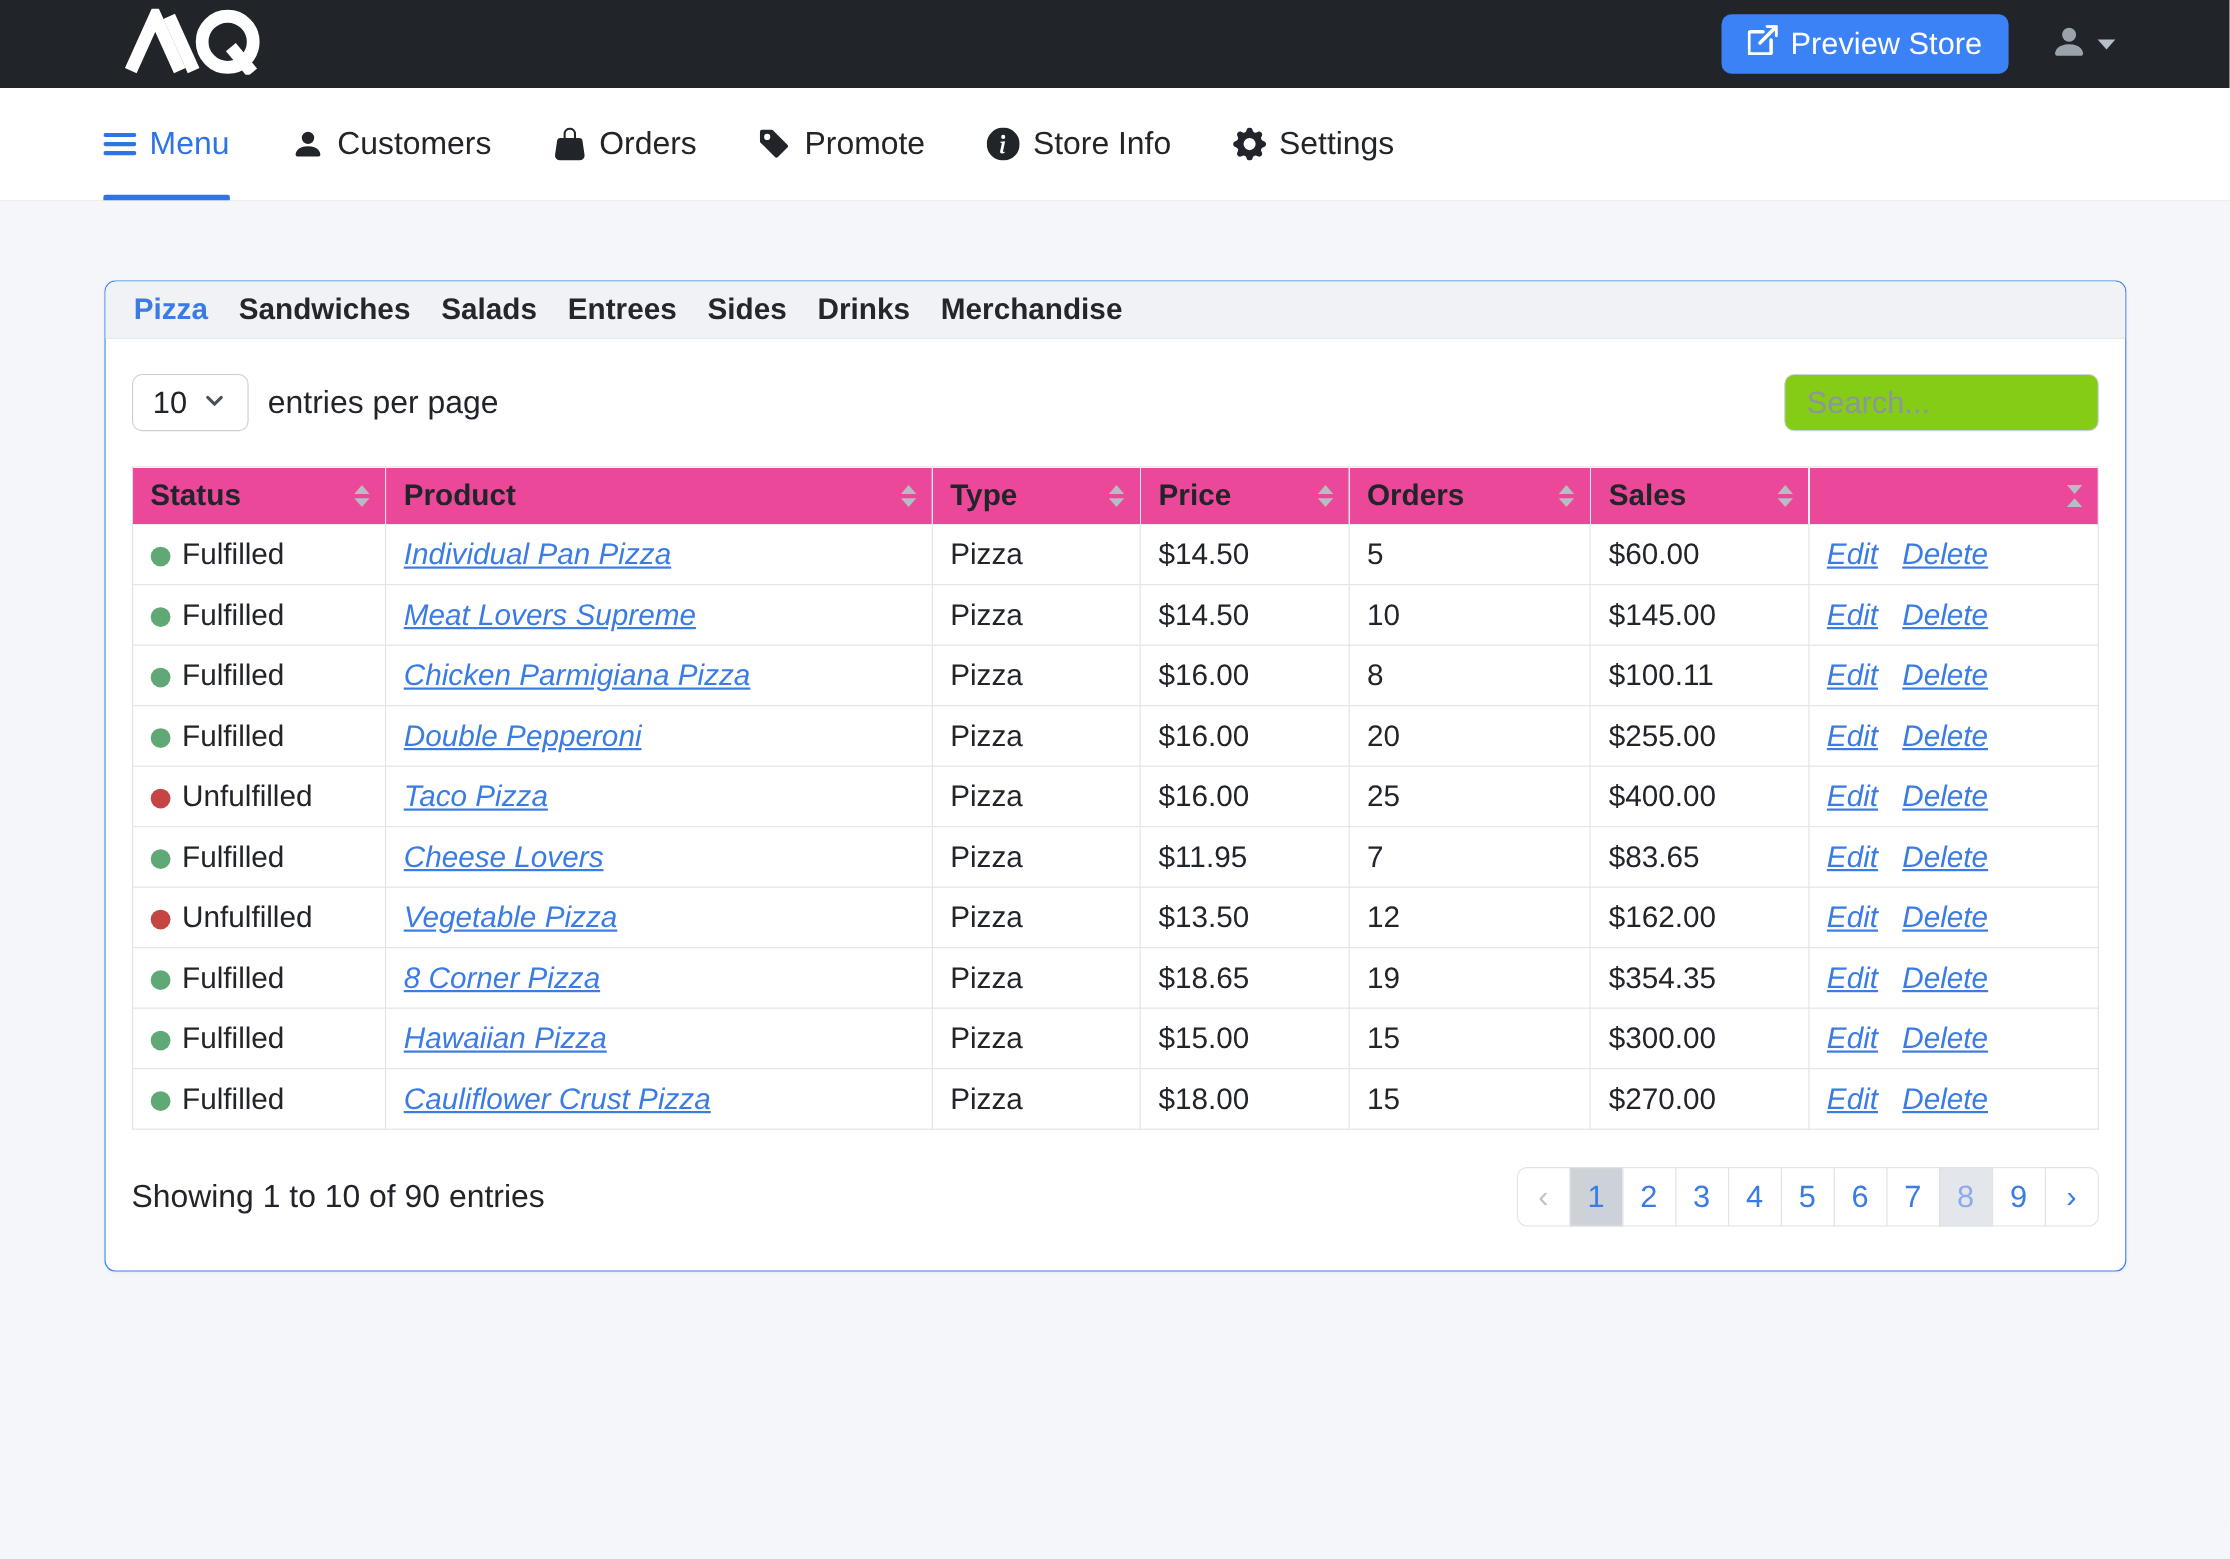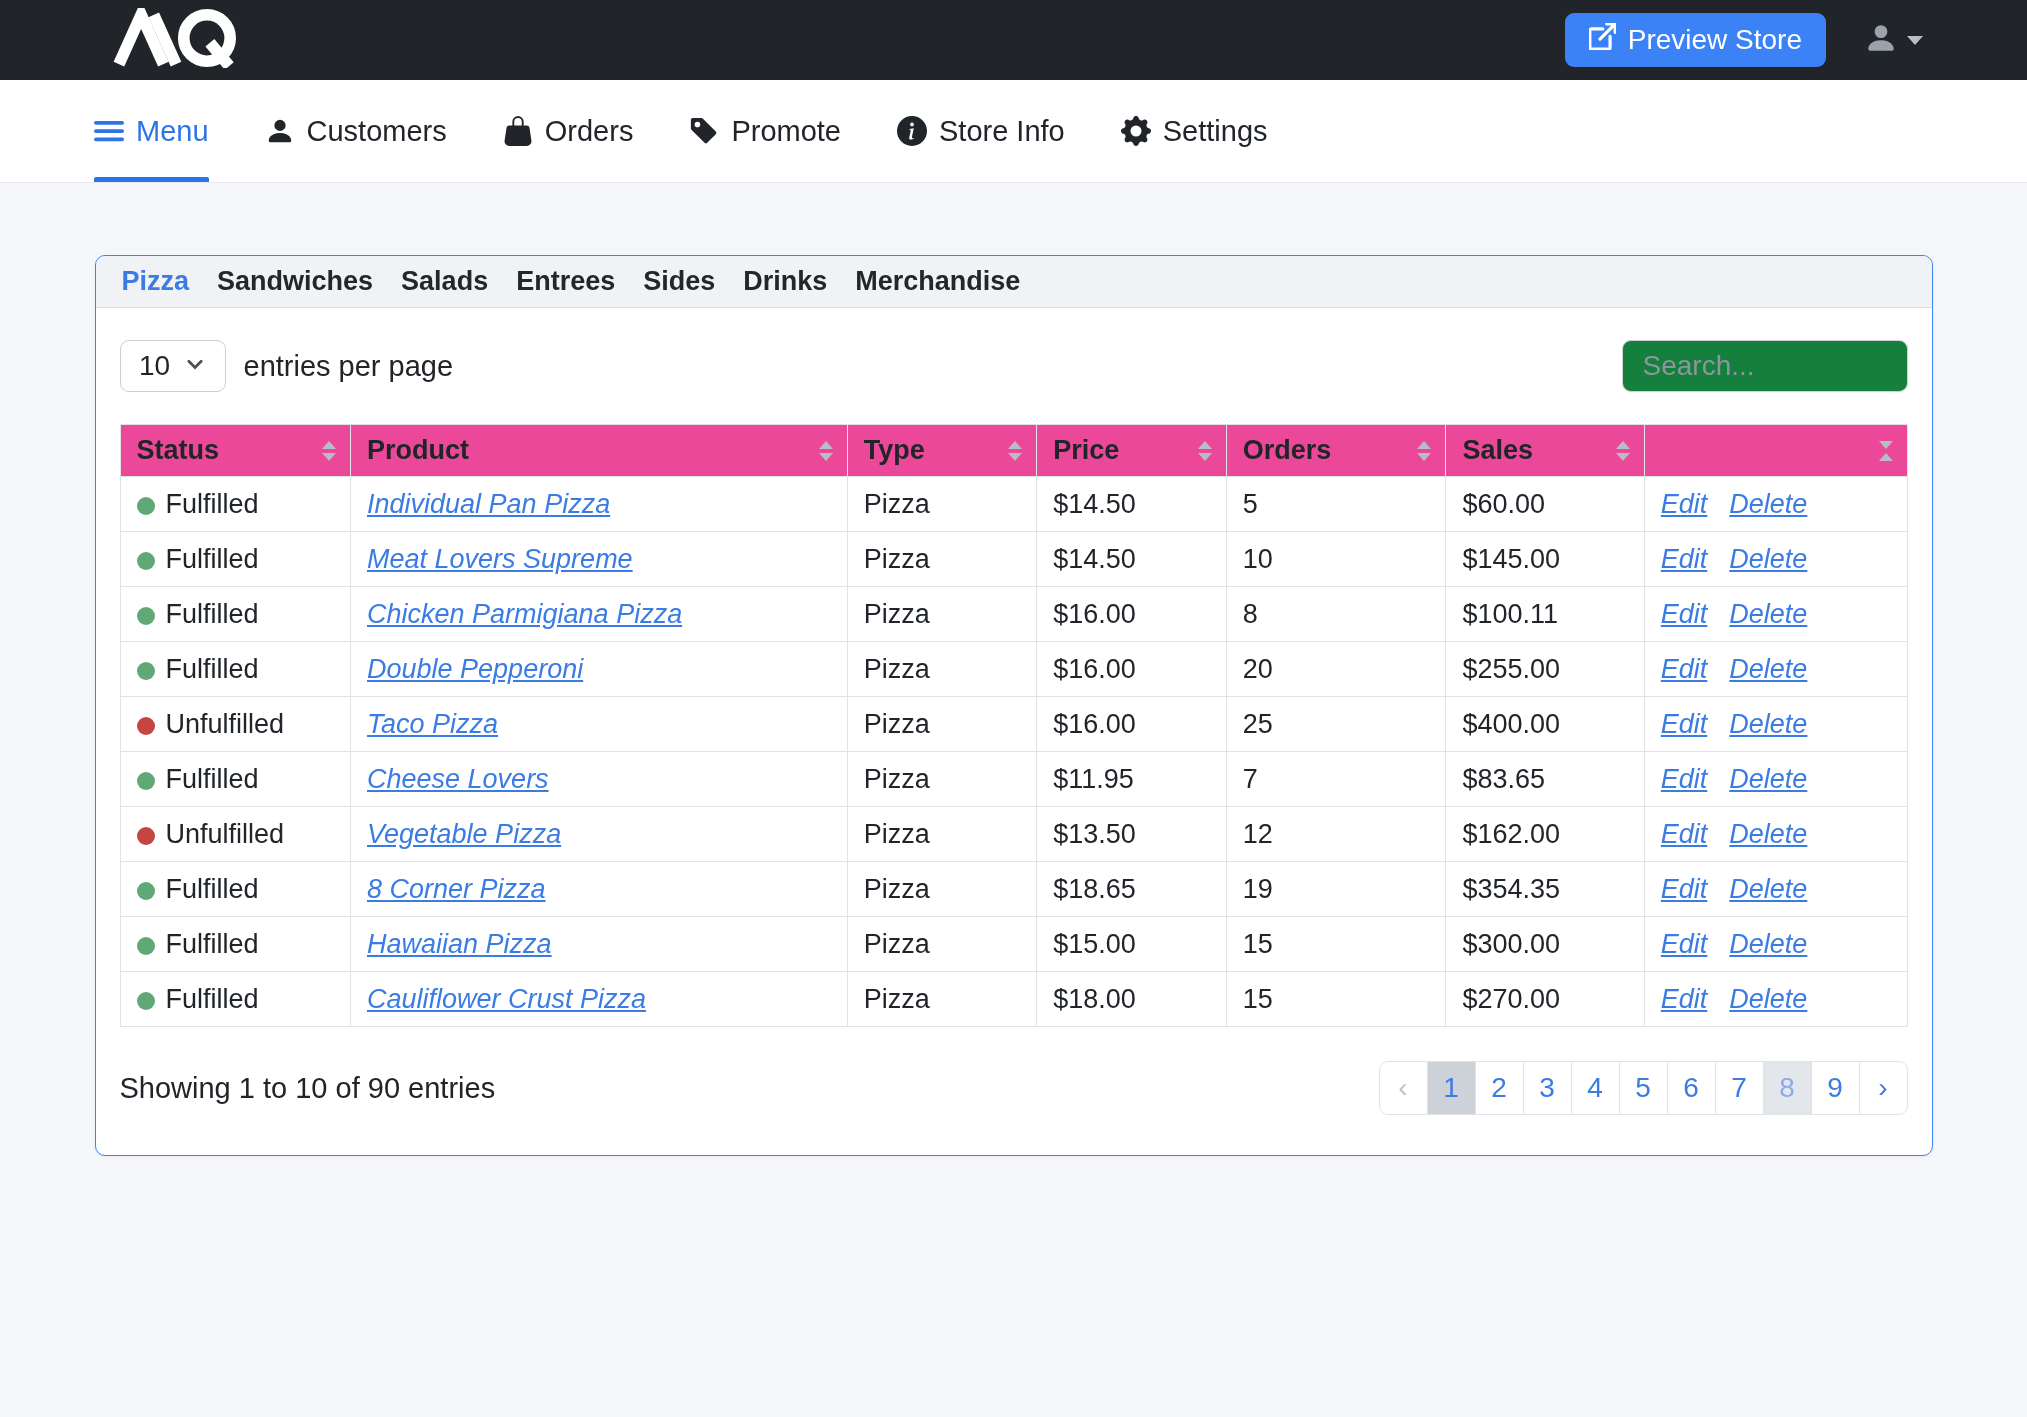--- a/index.html
+++ b/index.html
@@ -66,21 +66,21 @@
   .controls { display:flex; align-items:center; margin-bottom:32px; }
   .select-box {
     display:flex; align-items:center; justify-content:center; gap:14px;
     min-width:106px; height:52px; border:1px solid #c9cfd6; border-radius:9px;
     background:#fff; font-size:28px; cursor:pointer; padding:0 16px;
   }
   .entries-label { font-size:29px; margin-left:18px; }
   .spacer { flex:1; }
   .search-input {
     width:286px; height:52px; border:1px solid #ccd2d9; border-radius:9px;
-    font-size:28px; padding:0 20px; color:#212529; background:#15803d;
+    font-size:28px; padding:0 20px; color:#212529; background:#84cc16;
     font-family:"Liberation Sans", sans-serif; outline:none;
   }
   .search-input::placeholder { color:#8d959d; }
   
   table { width:100%; border-collapse:collapse; table-layout:fixed; }
   th, td { border:1px solid #dfe3e7; text-align:left; vertical-align:middle; }
   th {
     height:52px; font-size:27px; font-weight:700; padding:0 46px 0 16px;
     position:relative; background:#ec4899;
   }

